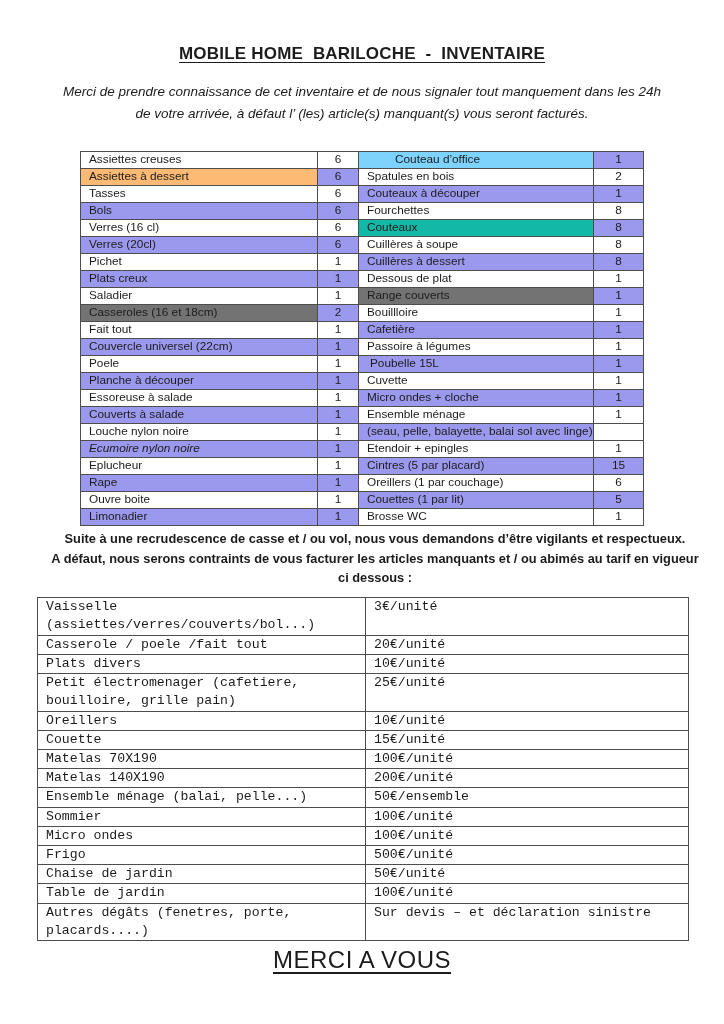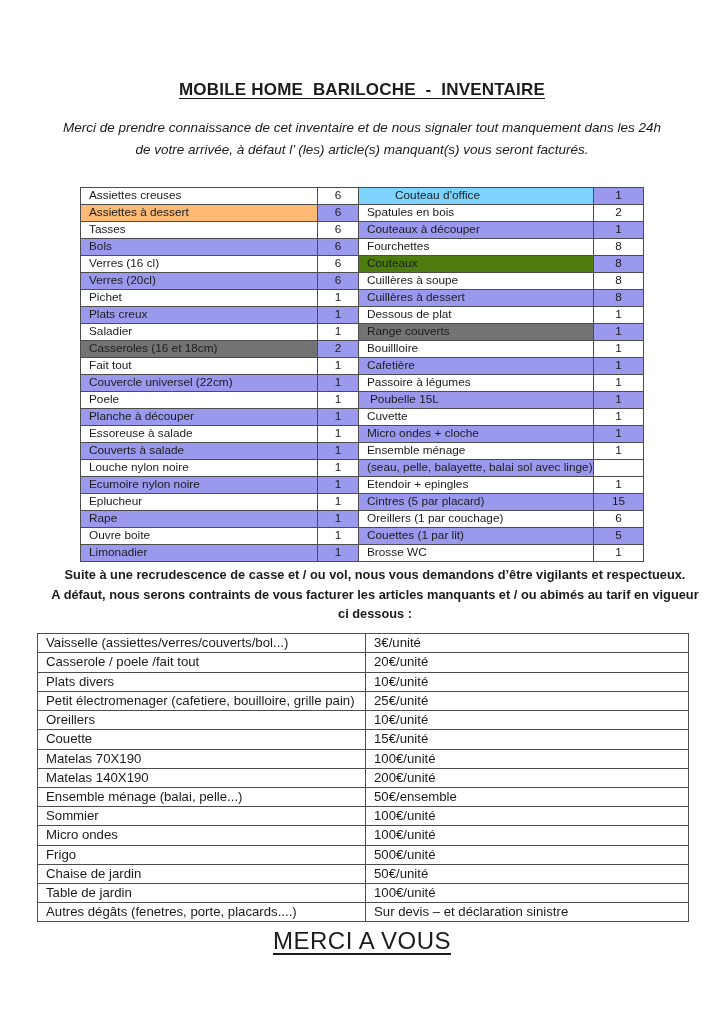--- a/index.html
+++ b/index.html
@@ -5,21 +5,21 @@
   * { margin:0; padding:0; box-sizing:border-box; }
   html,body { background:#ffffff; }
   body {
     width:724px; height:1024px;
     font-family:"Liberation Sans", sans-serif;
     color:#1c1c1c;
     overflow:hidden;
     position:relative;
   }
   .doc-title {
-    margin-top:80px;
+    margin-top:44px;
     text-align:center;
     font-weight:bold;
     font-size:17px;
     letter-spacing:0.2px;
     text-decoration:underline;
     text-underline-offset:3px;
     white-space:pre-wrap;
   }
   .intro {
     margin:17px auto 0;
@@ -53,20 +53,21 @@
     text-align:center;
     font-weight:bold;
     font-size:12.8px;
     line-height:1.55;
     padding-left:26px;
   }
   .notice .notice-line2 { max-width:655px; margin:0 auto; }
   .tariff {
     margin:9px 0 0 37px;
     width:651px;
+    font-family:Liberation Mono, monospace;
   }
   .tariff td {
     font-size:13.2px;
     line-height:1.38;
     padding:0 4px 0 8px;
     height:18px;
     vertical-align:top;
   }
   .doc-footer {
     margin-top:5px;
@@ -112,21 +113,21 @@
       </tr>
       <tr>
         <td class="item shade" style="background: rgb(154, 153, 238);">Bols</td>
         <td class="qty shade" style="background: rgb(154, 153, 238);">6</td>
         <td class="item">Fourchettes</td>
         <td class="qty">8</td>
       </tr>
       <tr>
         <td class="item">Verres (16 cl)</td>
         <td class="qty">6</td>
-        <td class="item shade" style="background: #4d7c0f; margin-left: 27px;">Couteaux</td>
+        <td class="item shade" style="background: #14b8a6; margin-left: 27px;">Couteaux</td>
         <td class="qty shade" style="background: rgb(154, 153, 238);">8</td>
       </tr>
       <tr>
         <td class="item shade" style="background: rgb(154, 153, 238);">Verres (20cl)</td>
         <td class="qty shade" style="background: rgb(154, 153, 238);">6</td>
         <td class="item">Cuillères à soupe</td>
         <td class="qty">8</td>
       </tr>
       <tr>
         <td class="item">Pichet</td>
@@ -188,21 +189,21 @@
         <td class="item">Ensemble ménage</td>
         <td class="qty">1</td>
       </tr>
       <tr>
         <td class="item">Louche nylon noire</td>
         <td class="qty">1</td>
         <td class="item shade" style="background: rgb(154, 153, 238);">(seau, pelle, balayette, balai sol avec linge)</td>
         <td class="qty"></td>
       </tr>
       <tr>
-        <td class="item shade" style="background: rgb(154, 153, 238);">Ecumoire nylon noire</td>
+        <td class="item shade" style="background: rgb(154, 153, 238); font-style: italic;">Ecumoire nylon noire</td>
         <td class="qty shade" style="background: rgb(154, 153, 238);">1</td>
         <td class="item">Etendoir + epingles</td>
         <td class="qty">1</td>
       </tr>
       <tr>
         <td class="item">Eplucheur</td>
         <td class="qty">1</td>
         <td class="item shade" style="background: rgb(154, 153, 238);">Cintres (5 par placard)</td>
         <td class="qty shade" style="background: rgb(154, 153, 238);">15</td>
       </tr>

